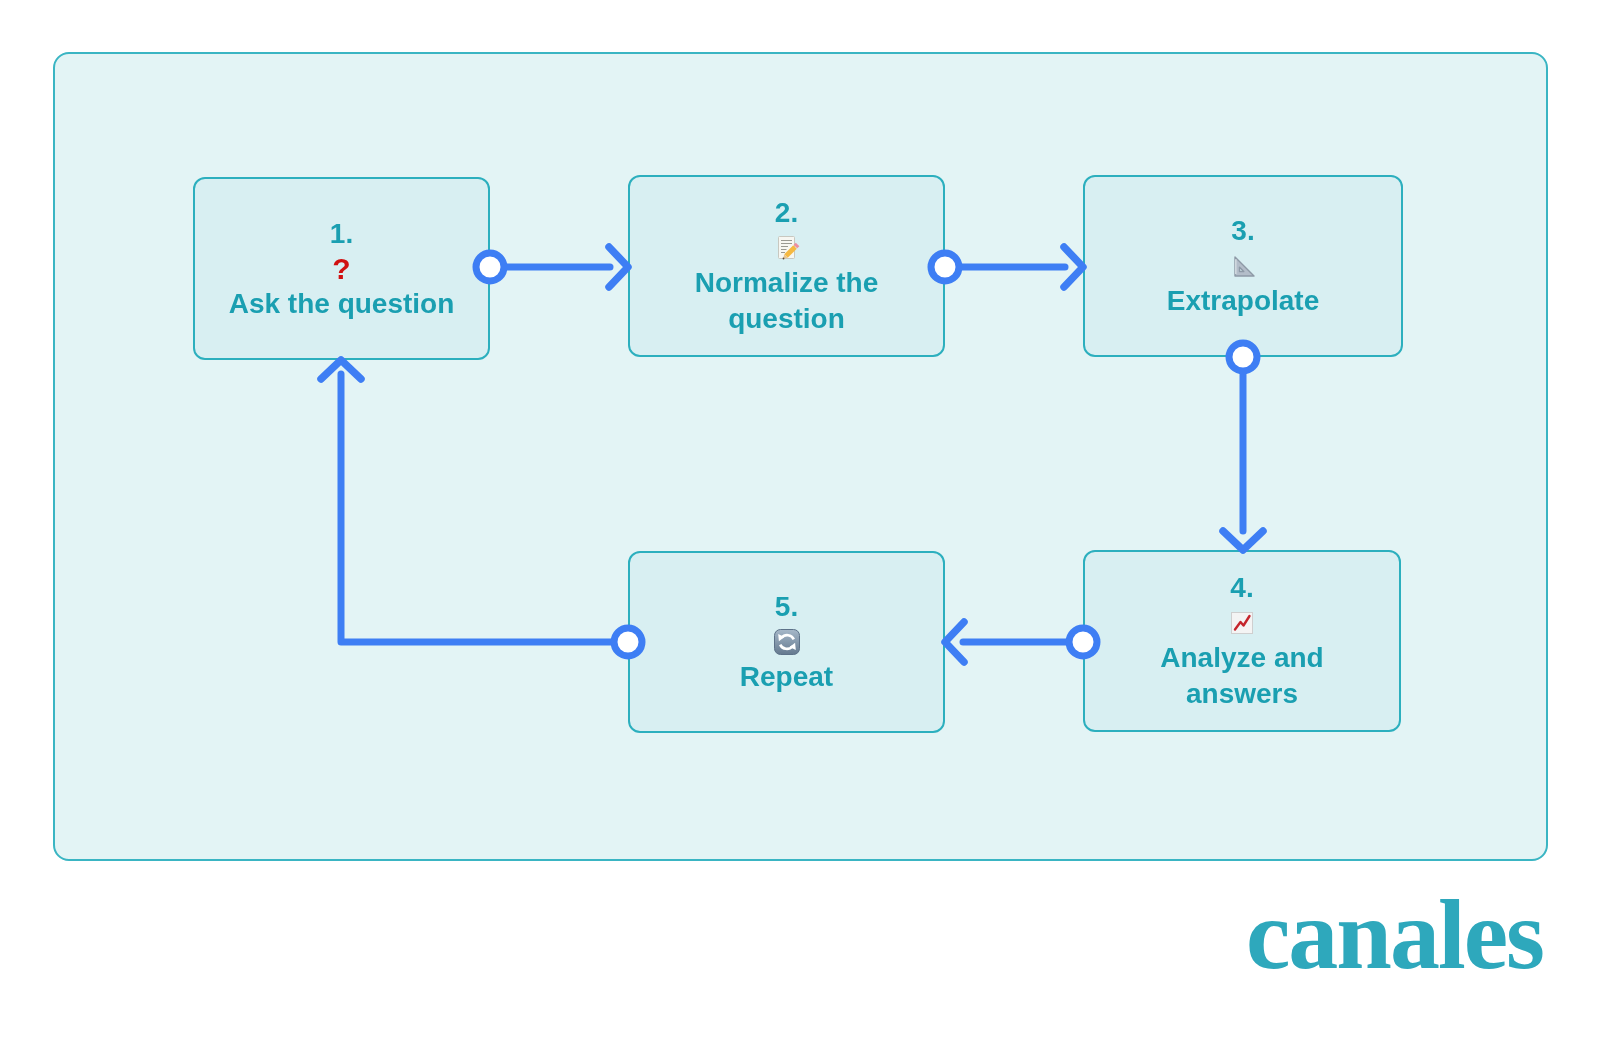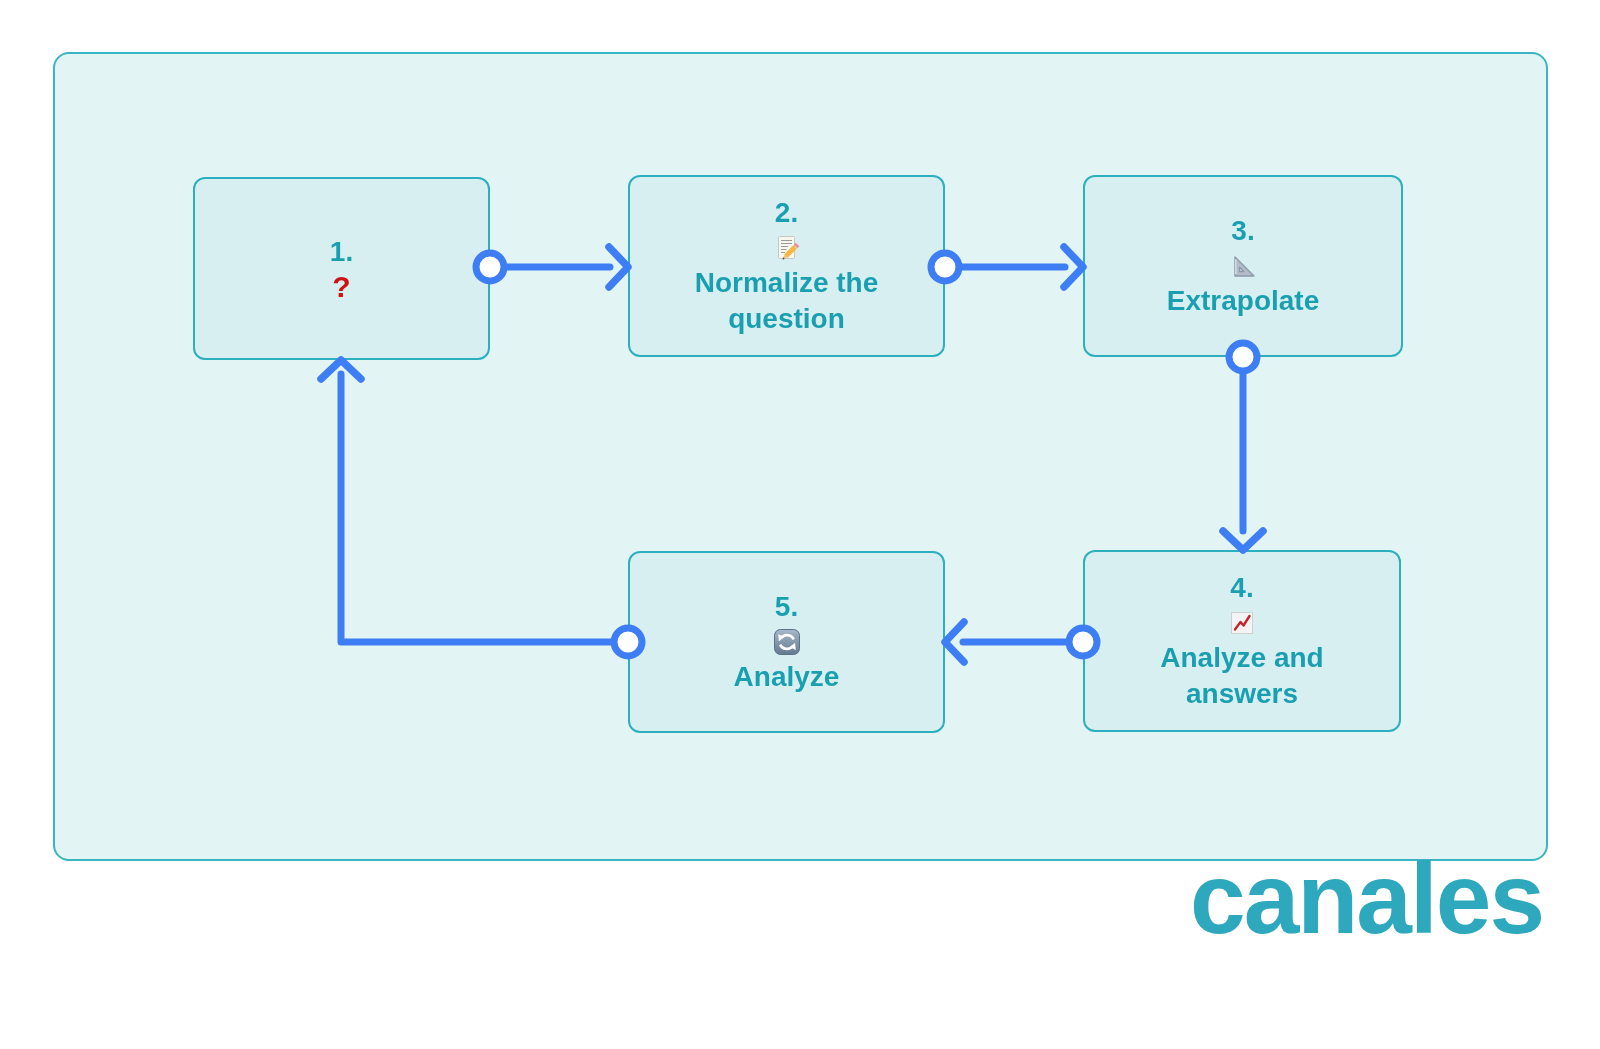--- a/index.html
+++ b/index.html
@@ -93,37 +93,39 @@
     stroke-linecap:round;
     stroke-linejoin:round;
   }
   .conn-port{
     fill:#ffffff;
     stroke:var(--c-connector-blue);
     stroke-width:7;
   }
   .brand-logo{
     position:absolute;
-    top:848px;
+    top:885px;
     right:57px;
     font-size:100px;
     font-weight:700;
     letter-spacing:-2px;
     line-height:1;
     color:var(--c-brand-teal);
+    font-family:Liberation Serif, serif;
   }
 </style>
 </head>
 <body>
 
 <div class="canvas"></div>
 
 <div class="step-box" id="box1">
   <div class="step-number">1.</div>
   <div class="step-icon question-glyph">?</div>
+  <div class="step-label">Ask the question</div>
 </div>
 
 <div class="step-box" id="box2">
   <div class="step-number">2.</div>
   <div class="step-icon">
     <svg width="30" height="30" viewBox="0 0 30 30">
       <rect x="6.5" y="3.5" width="16" height="22" rx="1" fill="#f7f7f2" stroke="#c8c8c0" stroke-width="1"></rect>
       <path d="M9 7.5h11M9 10.5h11M9 13.5h7M9 16.5h5.5M9 19.5h4" stroke="#9a9a92" stroke-width="1.1" fill="none"></path>
       <line x1="14" y1="23" x2="23" y2="14" stroke="#f5b942" stroke-width="5"></line>
       <line x1="23.4" y1="13.6" x2="25.6" y2="11.4" stroke="#ee8f9e" stroke-width="5"></line>
@@ -166,21 +168,21 @@
           <stop offset="1" stop-color="#64798f"></stop>
         </linearGradient>
       </defs>
       <rect x="2.5" y="2.5" width="25" height="25" rx="6" fill="url(#refreshGrad)" stroke="#5d7289" stroke-width="1"></rect>
       <path d="M 21.8 12.4 A 7.2 7.2 0 0 0 9.6 10.8" stroke="#ffffff" stroke-width="2.6" fill="none"></path>
       <polygon points="6.2,7.0 6.9,14.2 12.4,10.1" fill="#ffffff"></polygon>
       <path d="M 8.2 17.6 A 7.2 7.2 0 0 0 20.4 19.2" stroke="#ffffff" stroke-width="2.6" fill="none"></path>
       <polygon points="23.8,23.0 23.1,15.8 17.6,19.9" fill="#ffffff"></polygon>
     </svg>
   </div>
-  <div class="step-label">Analyze</div>
+  <div class="step-label">Repeat</div>
 </div>
 
 <svg class="connector-layer" viewBox="0 0 1600 1049">
 
   <g>
     <line class="conn-shaft" x1="504" y1="267" x2="610" y2="267"></line>
     <polyline class="conn-head" points="609,247 628,267 609,287"></polyline>
     <circle class="conn-port" cx="490" cy="267" r="14"></circle>
   </g>
 

